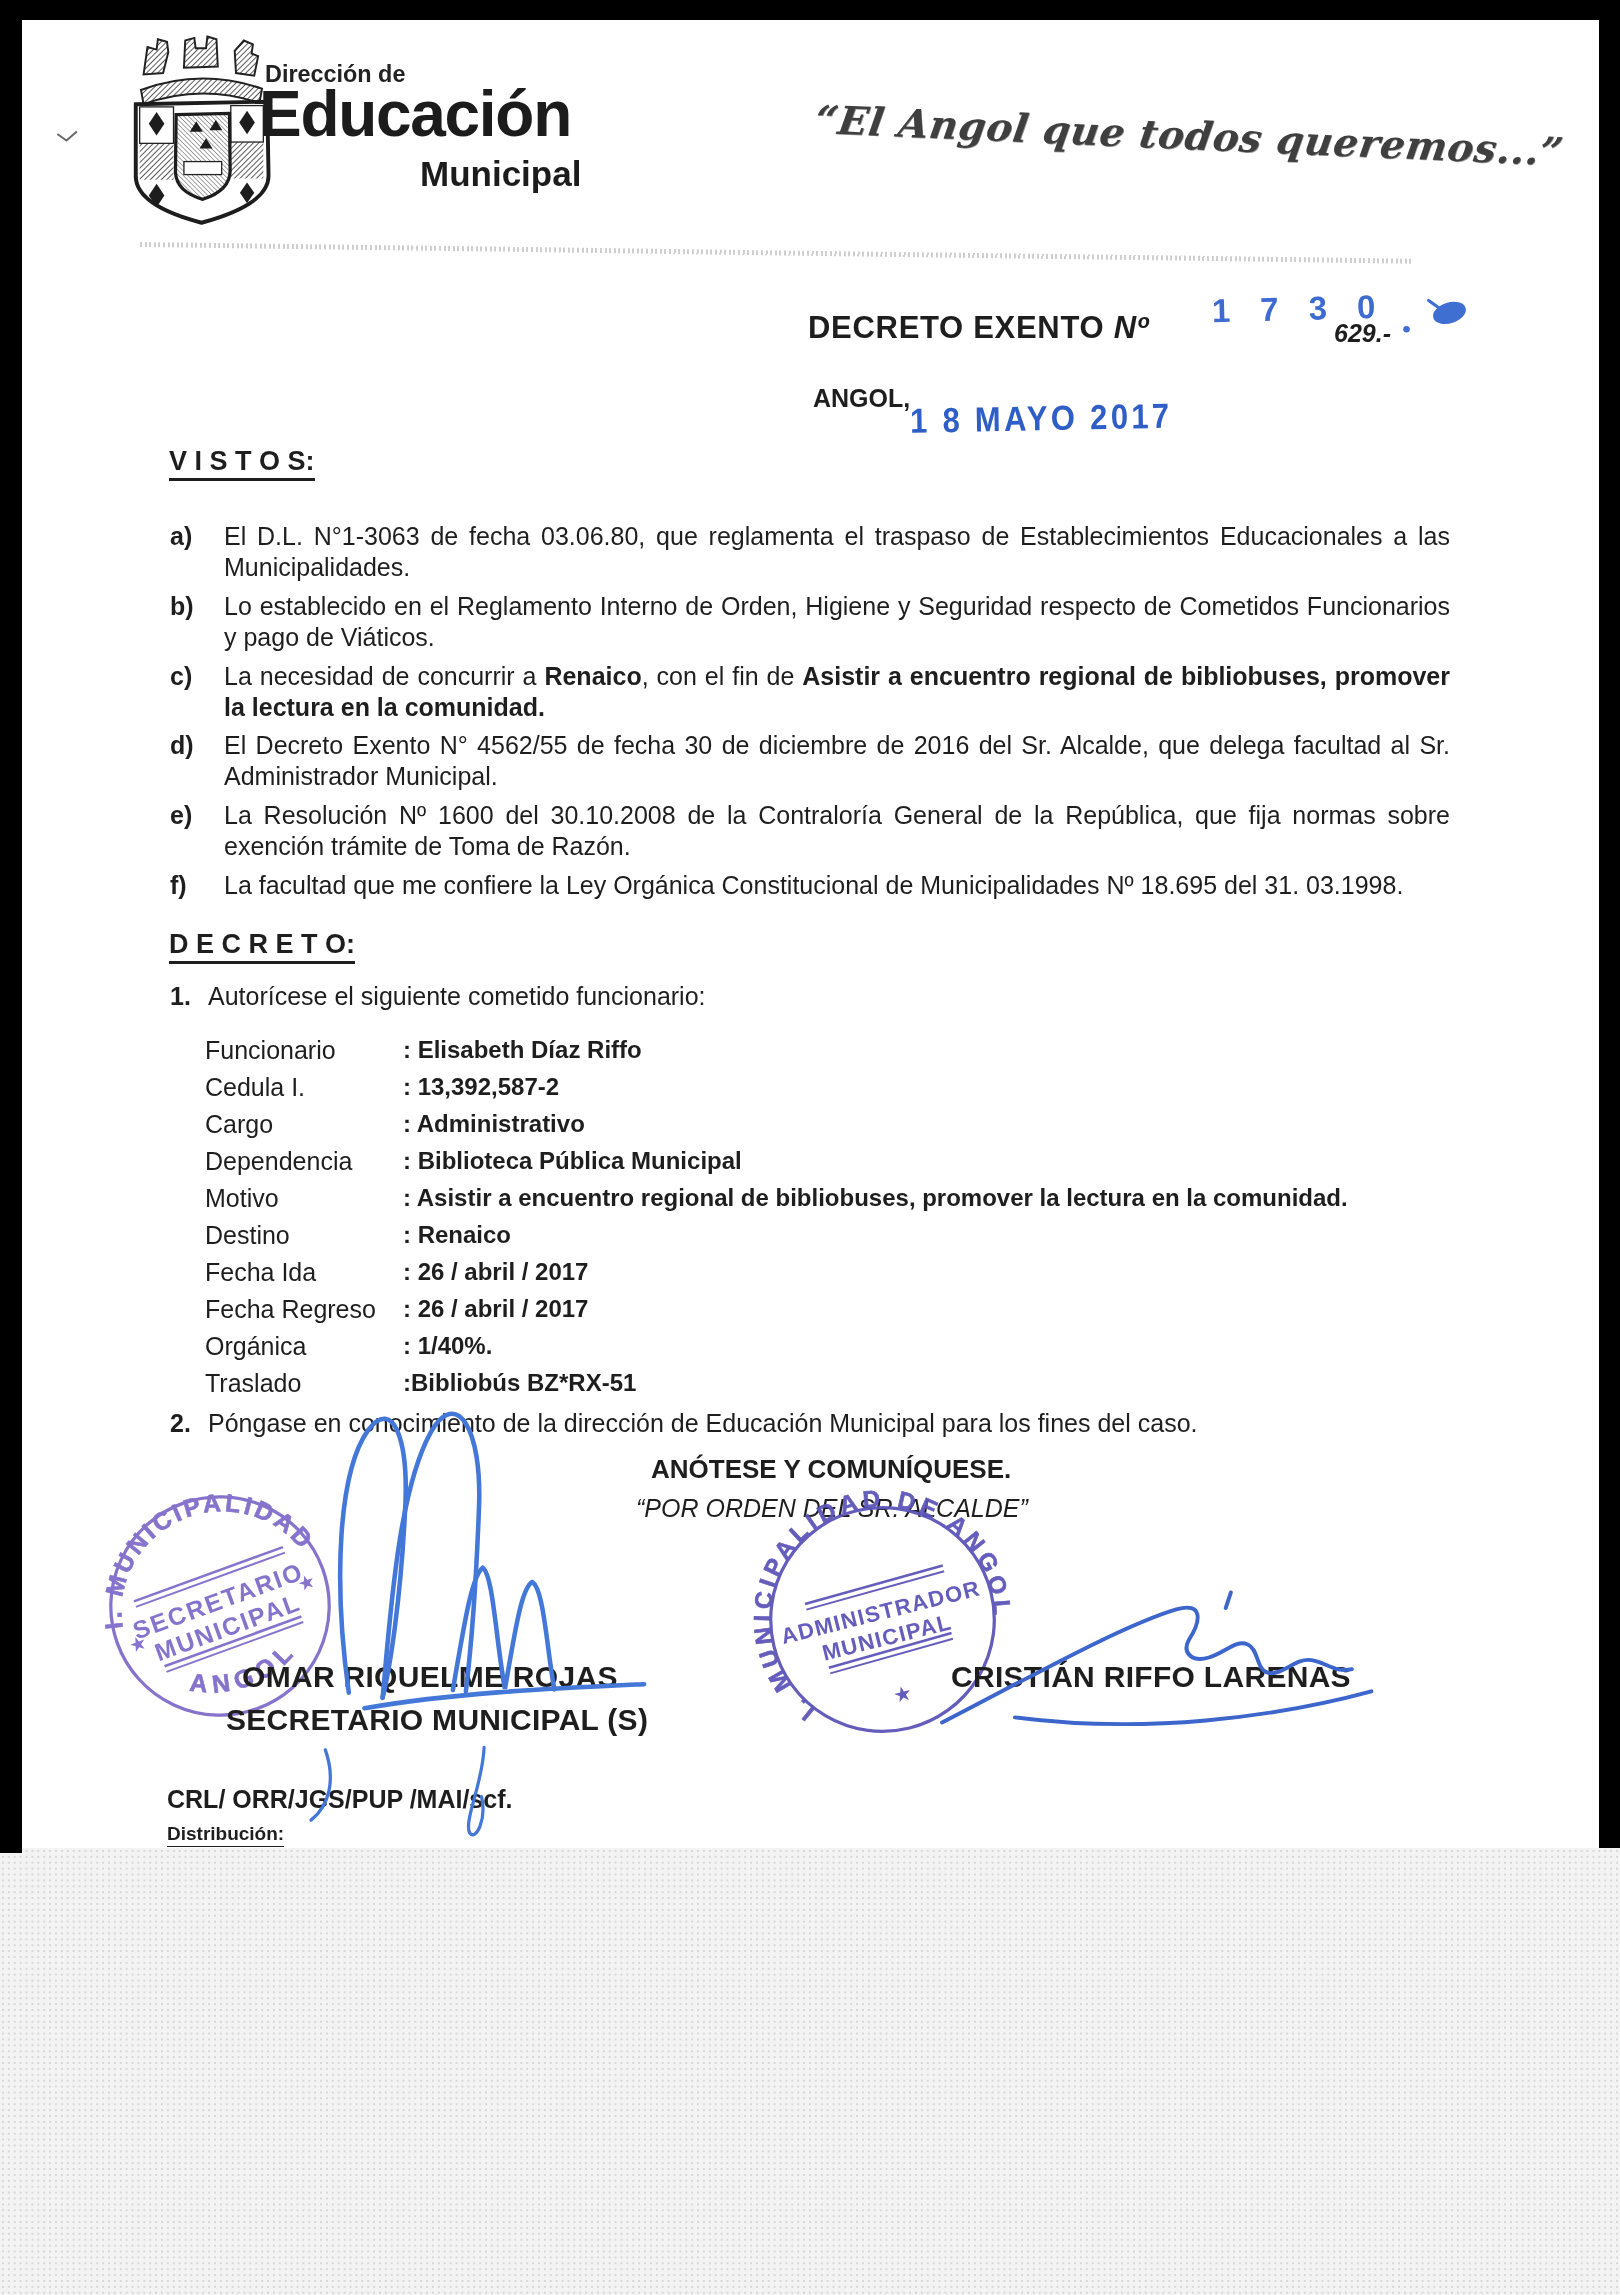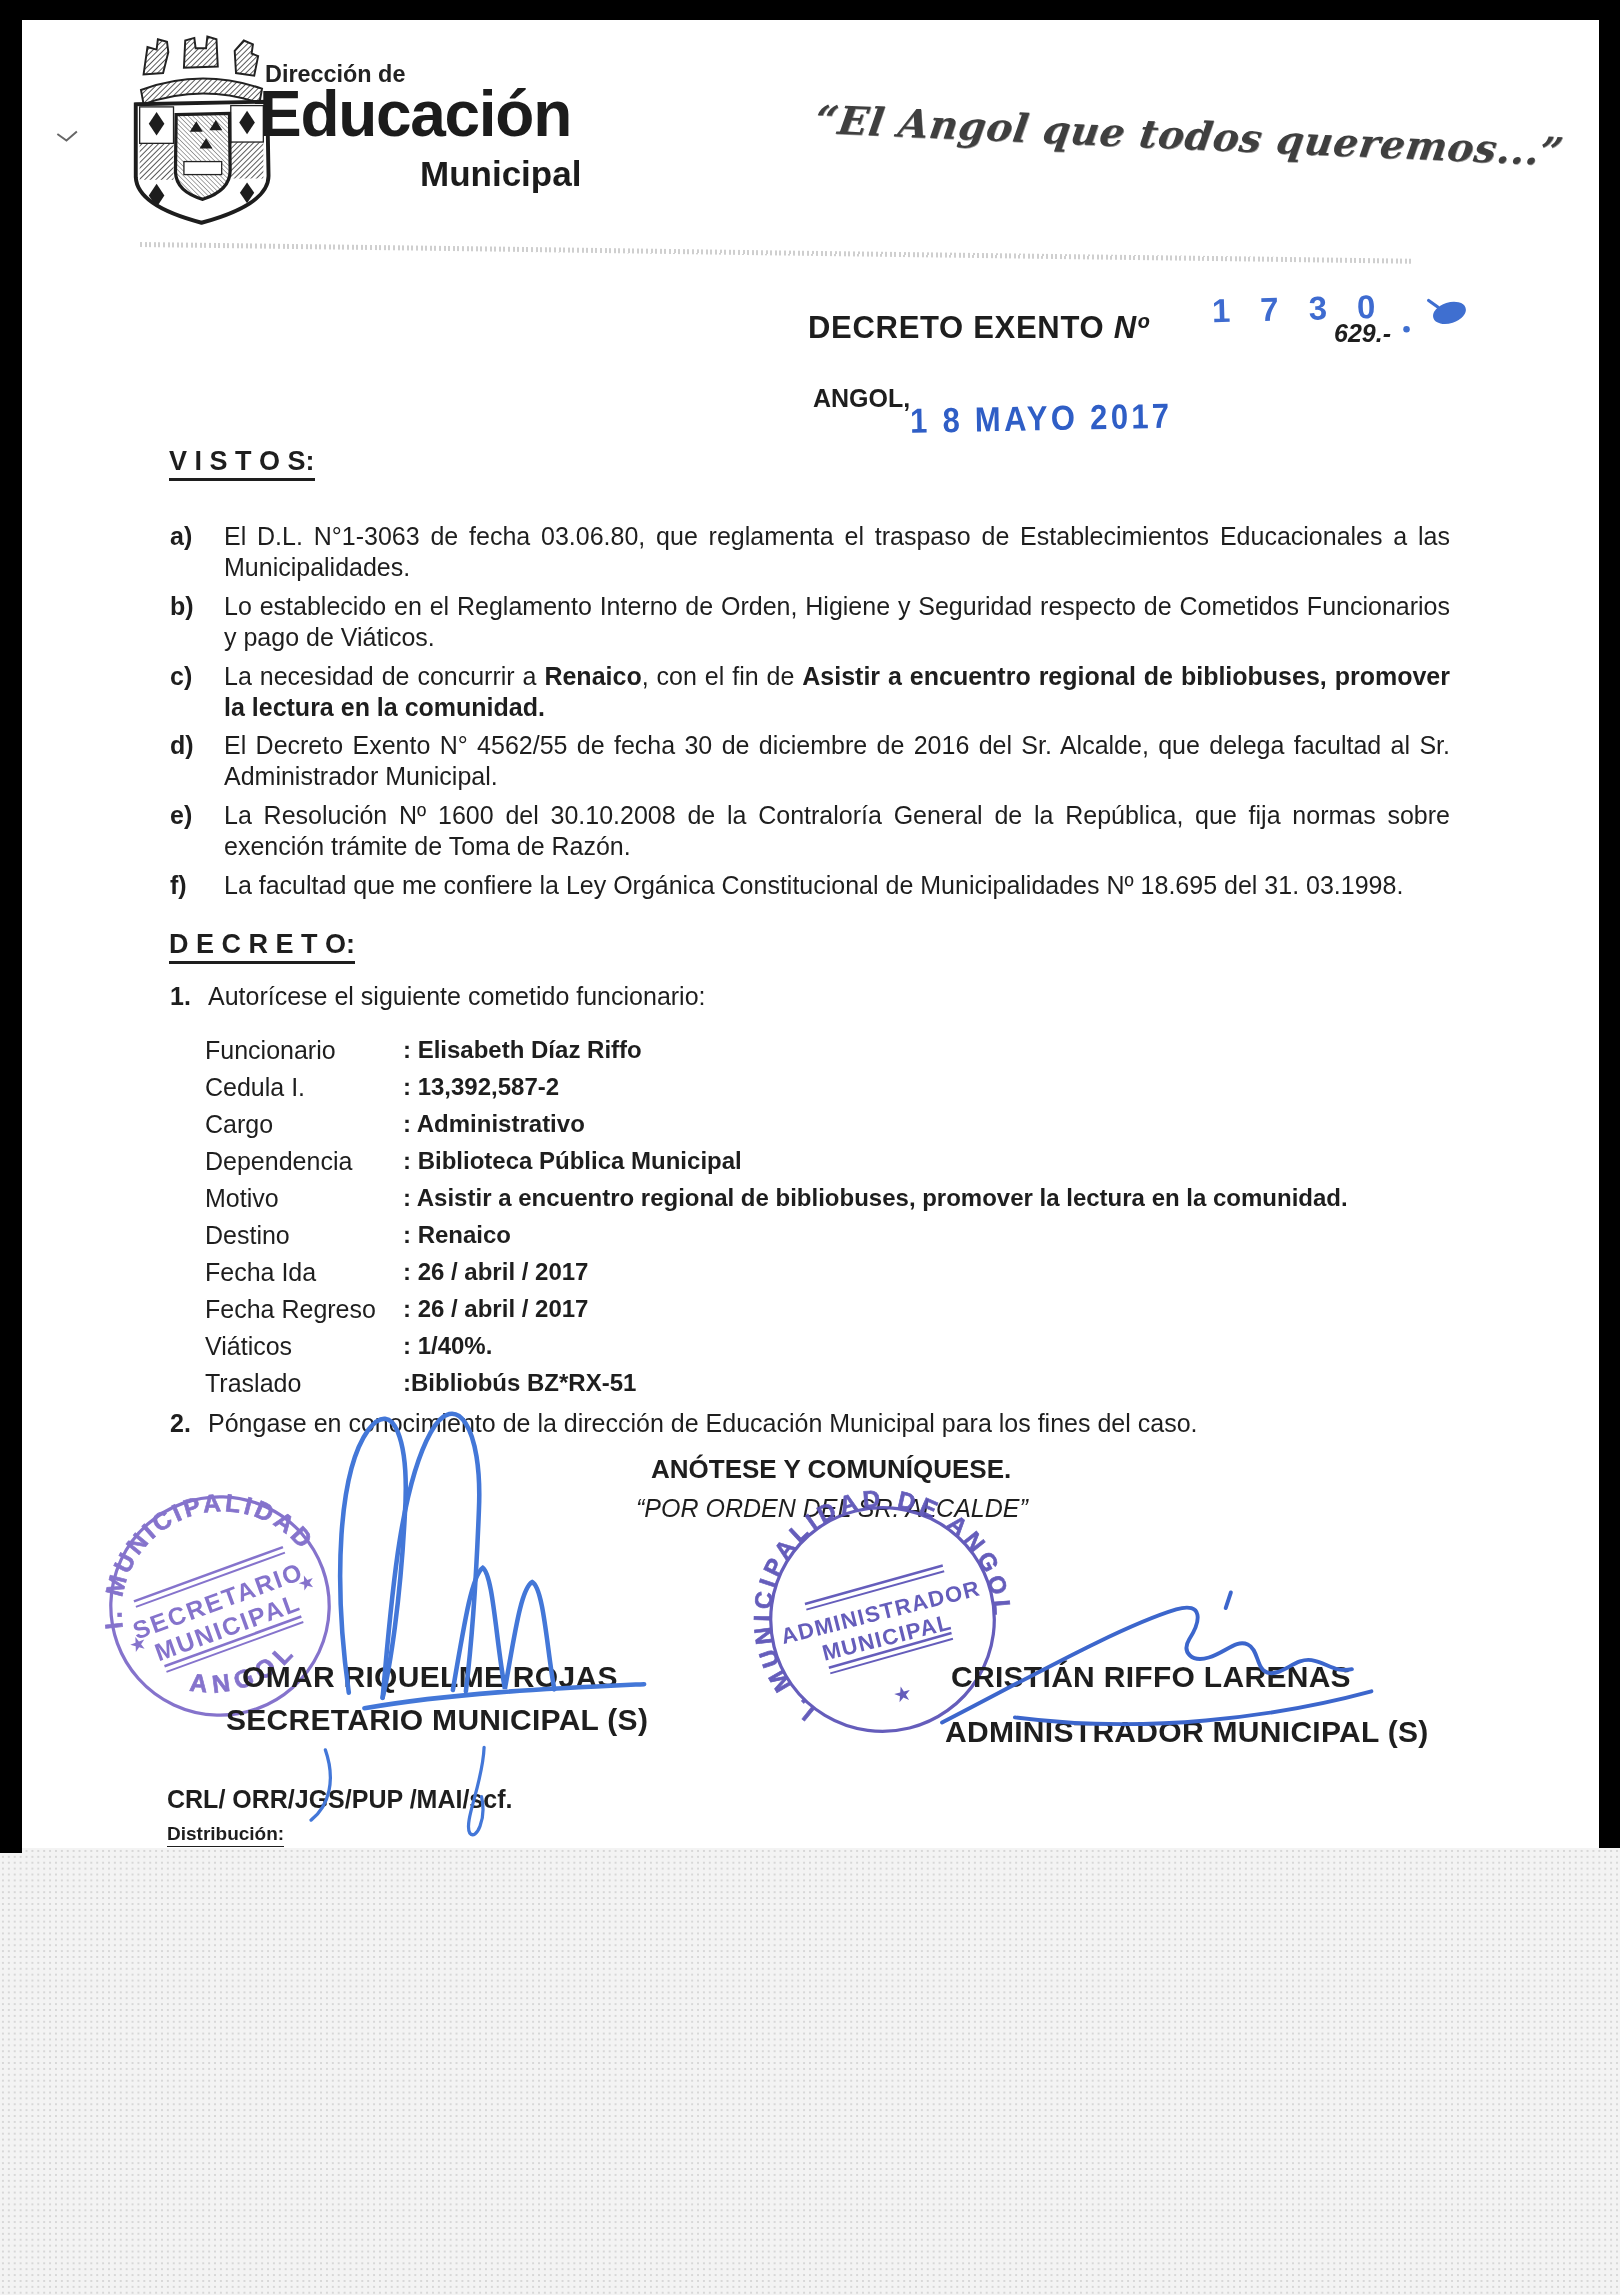--- a/index.html
+++ b/index.html
@@ -175,21 +175,21 @@
       </div>
     <div class="drow">
         <div class="dlabel">Fecha Ida</div>
         <div class="dvalue">: 26 / abril / 2017</div>
       </div>
     <div class="drow">
         <div class="dlabel">Fecha Regreso</div>
         <div class="dvalue">: 26 / abril / 2017</div>
       </div>
     <div class="drow">
-        <div class="dlabel">Viáticos</div>
+        <div class="dlabel">Orgánica</div>
         <div class="dvalue">: 1/40%.</div>
       </div>
     <div class="drow">
         <div class="dlabel">Traslado</div>
         <div class="dvalue">:Bibliobús BZ*RX-51</div>
       </div>
   </div>
 
   <div class="abs numitem" style="left:170px;top:1408px;width:1301px;">
     <div class="numlabel">2.</div>
@@ -234,21 +234,20 @@
       </text>
       <text x="210" y="210" text-anchor="middle" fill="#5d55b8" stroke="none" font-family="Liberation Sans, sans-serif" font-size="34" font-weight="bold" letter-spacing="2">ADMINISTRADOR</text>
       <text x="210" y="250" text-anchor="middle" fill="#5d55b8" stroke="none" font-family="Liberation Sans, sans-serif" font-size="34" font-weight="bold" letter-spacing="2">MUNICIPAL</text>
       <text x="198" y="340" fill="#5d55b8" stroke="none" font-size="32">★</text>
     </g>
   </svg>
 
   <div class="abs signame" style="left:242px;top:1660px;">OMAR RIQUELME ROJAS</div>
   <div class="abs signame" style="left:226px;top:1703px;">SECRETARIO MUNICIPAL (S)</div>
   <div class="abs signame" style="left:951px;top:1660px;">CRISTIÁN RIFFO LARENAS</div>
-  <div class="abs signame" style="left:945px;top:1715px;">ADMINISTRADOR MUNICIPAL (S)</div>
 
   <div class="abs initials" style="left:167px;top:1785px;">CRL/ ORR/JGS/PUP /MAI/scf.</div>
   <div class="abs distrib" style="left:167px;top:1823px;">Distribución:</div>
 
   <svg class="abs" style="left:0;top:0;" width="1620" height="2295" viewBox="0 0 2490 3528">
 
     <g stroke="#4377d8" stroke-width="7" fill="none" stroke-linecap="round">
       <path d="M 536 2602 C 512 2430 520 2262 566 2198 C 604 2148 630 2212 622 2332 C 615 2462 600 2560 588 2610"></path>
       <path d="M 588 2610 C 600 2480 612 2292 662 2202 C 700 2134 742 2192 736 2322 C 731 2452 722 2550 716 2600"></path>
       <path d="M 696 2598 C 716 2480 726 2422 742 2410 C 758 2422 762 2520 776 2596 C 790 2520 800 2442 818 2432 C 836 2442 841 2540 852 2597"></path>

